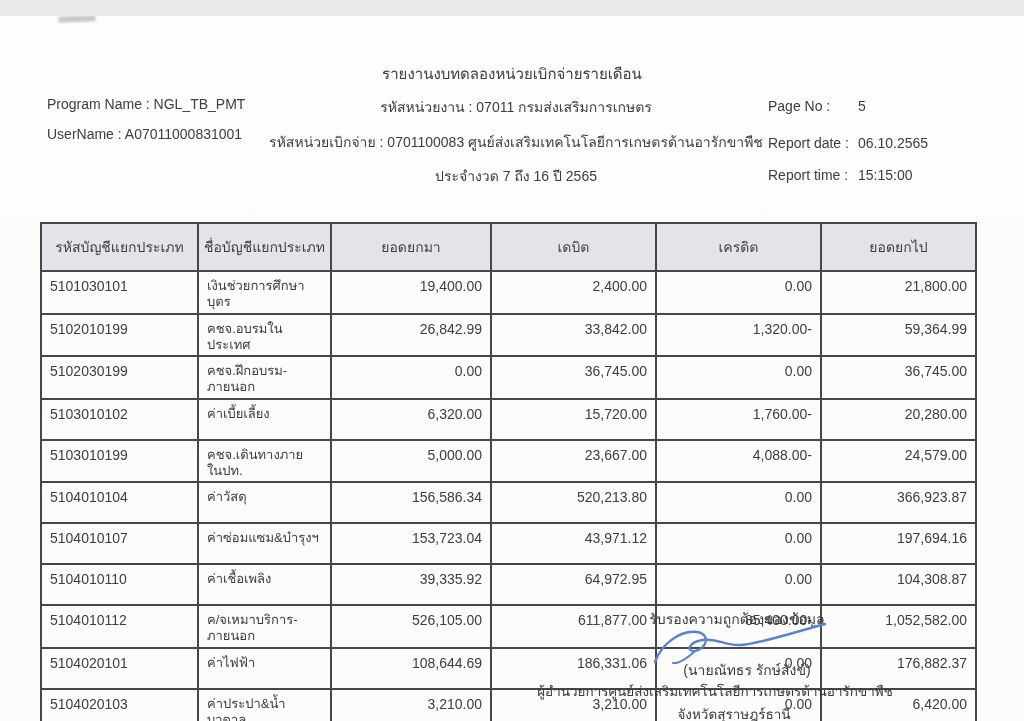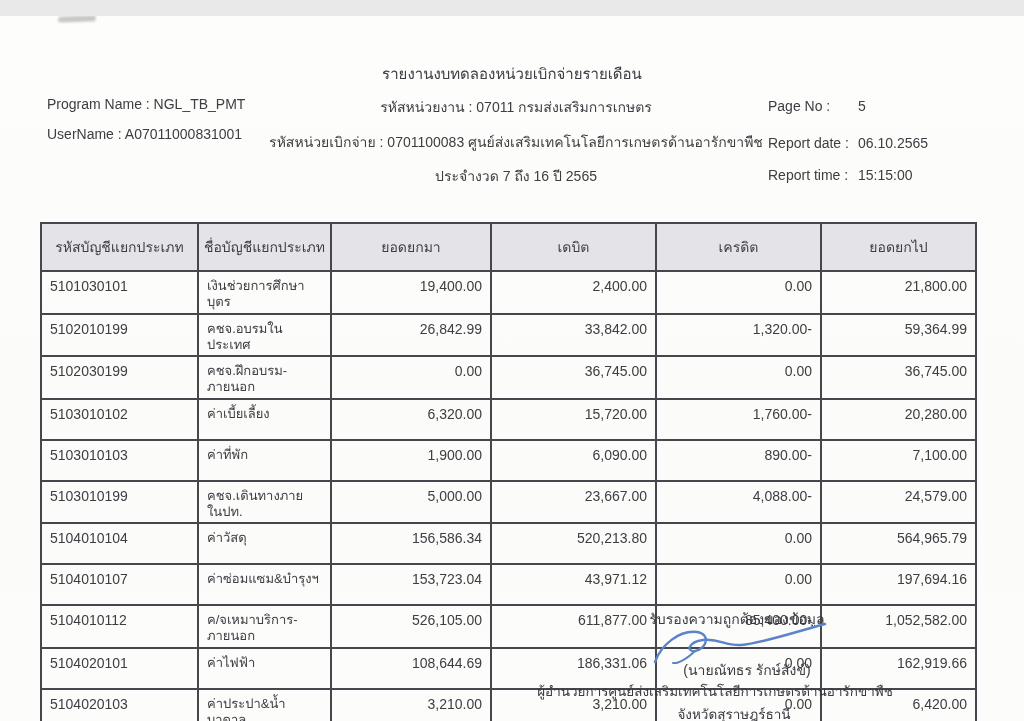--- a/index.html
+++ b/index.html
@@ -115,66 +115,66 @@
         </tr>
         <tr>
           <td class="cell-code">5103010102</td>
           <td class="cell-name">ค่าเบี้ยเลี้ยง</td>
           <td class="cell-num">6,320.00</td>
           <td class="cell-num">15,720.00</td>
           <td class="cell-num">1,760.00-</td>
           <td class="cell-num">20,280.00</td>
         </tr>
         <tr>
-          <td class="cell-code">5103010103</td>
-          <td class="cell-name">ค่าที่พัก</td>
-          <td class="cell-num">1,900.00</td>
-          <td class="cell-num">6,090.00</td>
-          <td class="cell-num">890.00-</td>
-          <td class="cell-num">7,100.00</td>
-        </tr>
-        <tr>
           <td class="cell-code">5103010199</td>
           <td class="cell-name">คชจ.เดินทางภายในปท.</td>
           <td class="cell-num">5,000.00</td>
           <td class="cell-num">23,667.00</td>
           <td class="cell-num">4,088.00-</td>
           <td class="cell-num">24,579.00</td>
         </tr>
         <tr>
           <td class="cell-code">5104010104</td>
           <td class="cell-name">ค่าวัสดุ</td>
           <td class="cell-num">156,586.34</td>
           <td class="cell-num">520,213.80</td>
           <td class="cell-num">0.00</td>
-          <td class="cell-num">564,965.79</td>
+          <td class="cell-num">366,923.87</td>
         </tr>
         <tr>
           <td class="cell-code">5104010107</td>
           <td class="cell-name">ค่าซ่อมแซม&amp;บำรุงฯ</td>
           <td class="cell-num">153,723.04</td>
           <td class="cell-num">43,971.12</td>
           <td class="cell-num">0.00</td>
           <td class="cell-num">197,694.16</td>
+        </tr>
+        <tr>
+          <td class="cell-code">5104010110</td>
+          <td class="cell-name">ค่าเชื้อเพลิง</td>
+          <td class="cell-num">39,335.92</td>
+          <td class="cell-num">64,972.95</td>
+          <td class="cell-num">0.00</td>
+          <td class="cell-num">104,308.87</td>
         </tr>
         <tr>
           <td class="cell-code">5104010112</td>
           <td class="cell-name">ค/จเหมาบริการ-ภายนอก</td>
           <td class="cell-num">526,105.00</td>
           <td class="cell-num">611,877.00</td>
           <td class="cell-num">85,400.00-</td>
           <td class="cell-num">1,052,582.00</td>
         </tr>
         <tr>
           <td class="cell-code">5104020101</td>
           <td class="cell-name">ค่าไฟฟ้า</td>
           <td class="cell-num">108,644.69</td>
           <td class="cell-num">186,331.06</td>
           <td class="cell-num">0.00</td>
-          <td class="cell-num">162,919.66</td>
+          <td class="cell-num">176,882.37</td>
         </tr>
         <tr>
           <td class="cell-code">5104020103</td>
           <td class="cell-name">ค่าประปา&amp;น้ำบาดาล</td>
           <td class="cell-num">3,210.00</td>
           <td class="cell-num">3,210.00</td>
           <td class="cell-num">0.00</td>
           <td class="cell-num">6,420.00</td>
         </tr>
       </tbody>

